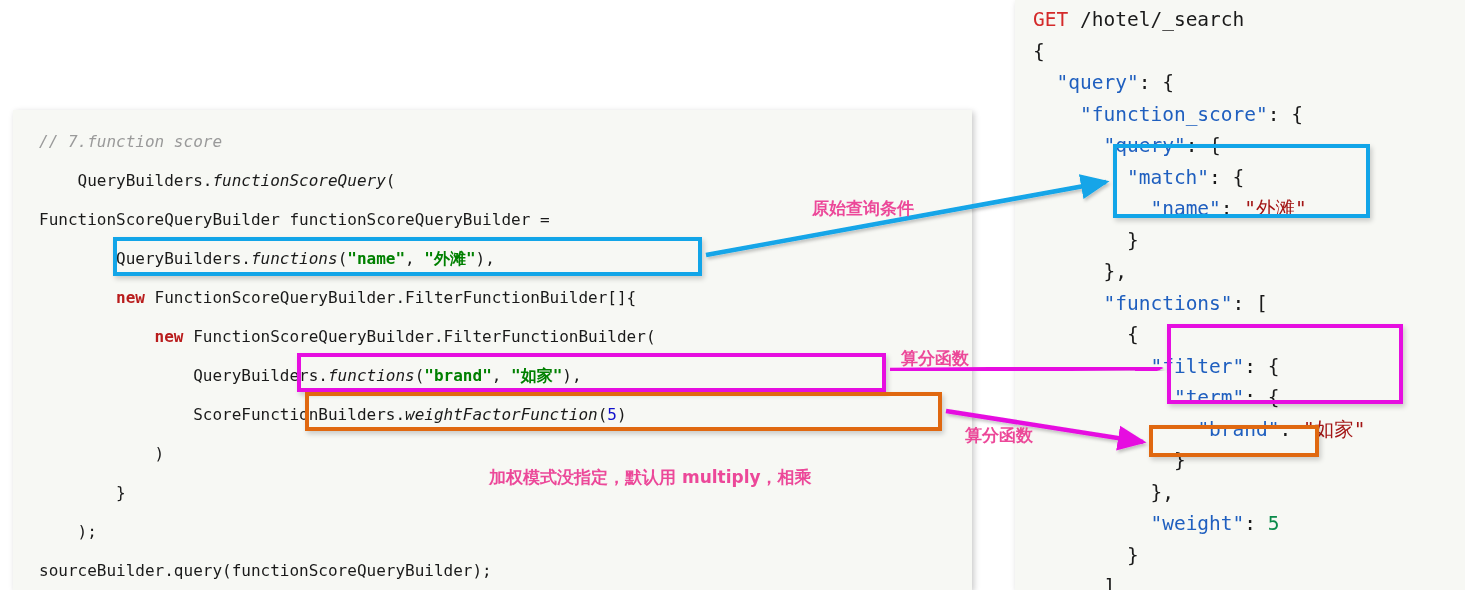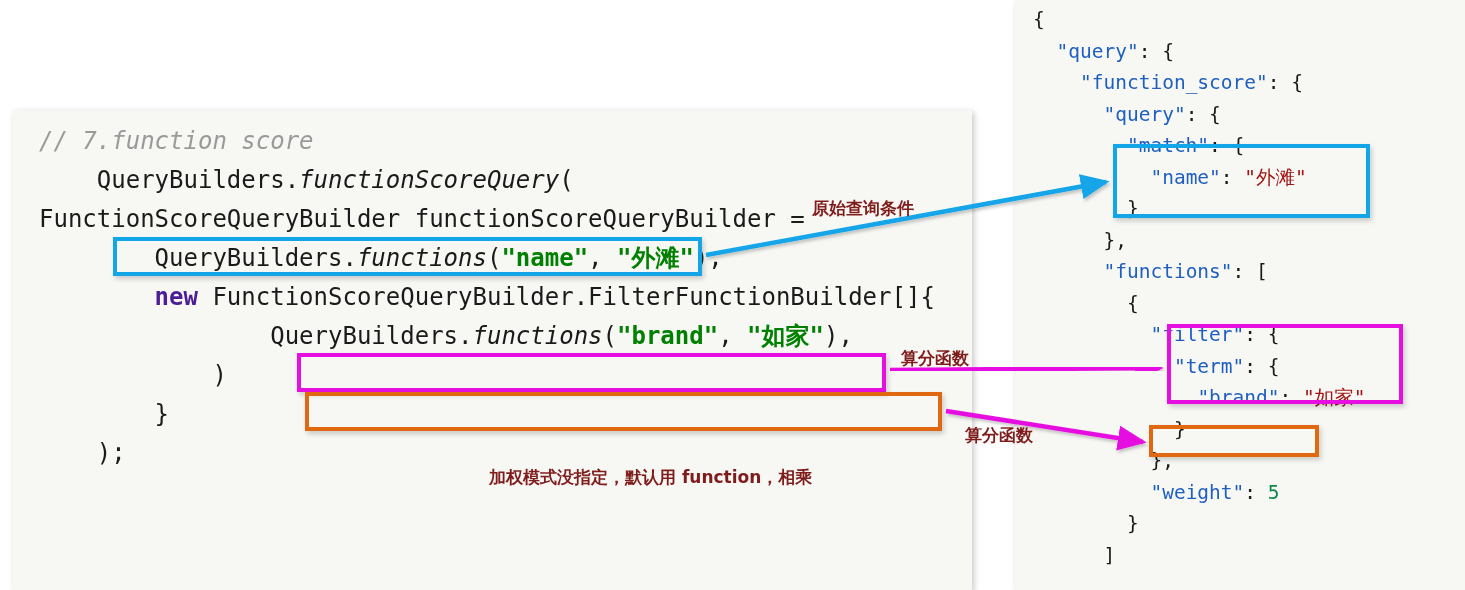--- a/index.html
+++ b/index.html
@@ -37,38 +37,38 @@
 
   .code-lines {
     position: absolute;
     left: 0; top: 0;
     width: 100%;
     padding: 12px 0 0 0;
     box-sizing: border-box;
   }
   .line {
     font-family: "DejaVu Sans Mono", monospace;
-    font-size: 24px;
+    font-size: 16px;
     line-height: 39px;
     white-space: pre;
     color: #1a1a1a;
     height: 39px;
   }
   #code-panel .line { padding-left: 26px; }
   #json-panel .code-lines { padding-top: 4px; }
   #json-panel .line {
     padding-left: 18px;
     line-height: 31.5px;
     height: 31.5px;
     font-size: 19.5px;
   }
 
   
   .cmt  { color: #9a9a9a; font-style: italic; }
-  .kw   { color: #4c1d95; font-weight: bold; }
+  .kw   { color: #b91c1c; font-weight: bold; }
   .mth  { font-style: italic; color: #1a1a1a; }
   .str  { color: #008000; font-weight: bold; }
   .num  { color: #1111cc; }
   .jkey { color: #1f5fbf; }
   .jstr { color: #a31515; }
   .jnum { color: #0a8a4a; }
   .jverb{ color: #d42a2a; }
   .jpath{ color: #1a1a1a; }
 
   
@@ -78,21 +78,21 @@
     background: transparent;
     box-shadow: 2px 3px 5px rgba(0,0,0,0.18);
   }
   .hbox.cyan    { border: 4px solid #12a5e8; }
   .hbox.magenta { border: 4px solid #e60ee0; }
   .hbox.orange  { border: 4px solid #e06810; }
 
   
   .anno {
     position: absolute;
-    color: #7f1d1d;
+    color: #ec4899;
     font-family: "DejaVu Sans", sans-serif;
     font-weight: bold;
     font-size: 17px;
     white-space: nowrap;
     line-height: 1;
   }
 
   
   #arrow-layer {
     position: absolute;
@@ -105,29 +105,33 @@
 </head>
 <body>
 
 <div class="panel" id="code-panel">
   <div class="code-lines" id="code-lines">
       <div class="line"><span class="cmt">// 7.function score</span></div>
       <div class="line"><span>    QueryBuilders.</span><span class="mth">functionScoreQuery</span><span>(</span></div>
       <div class="line"><span>FunctionScoreQueryBuilder functionScoreQueryBuilder =</span></div>
       <div class="line"><span>        QueryBuilders.</span><span class="mth">functions</span><span>(</span><span class="str">"name"</span><span>, </span><span class="str">"外滩"</span><span>),</span></div>
       <div class="line"><span>        </span><span class="kw">new</span><span> FunctionScoreQueryBuilder.FilterFunctionBuilder[]{</span></div>
+      <div class="line"><span>            </span><span class="kw">new</span><span> FunctionScoreQueryBuilder.FilterFunctionBuilder(</span></div>
       <div class="line"><span>                QueryBuilders.</span><span class="mth">functions</span><span>(</span><span class="str">"brand"</span><span>, </span><span class="str">"如家"</span><span>),</span></div>
+      <div class="line"><span>                ScoreFunctionBuilders.</span><span class="mth">weightFactorFunction</span><span>(</span><span class="num">5</span><span>)</span></div>
       <div class="line"><span>            )</span></div>
       <div class="line"><span>        }</span></div>
       <div class="line"><span>    );</span></div>
+      <div class="line"><span>sourceBuilder.query(functionScoreQueryBuilder);</span></div>
     </div>
 </div>
 
 <div class="panel" id="json-panel">
   <div class="code-lines" id="json-lines">
+      <div class="line"><span class="jverb">GET</span><span class="jpath"> /hotel/_search</span></div>
       <div class="line"><span class="jpath">{</span></div>
       <div class="line"><span class="jpath">  </span><span class="jkey">"query"</span><span class="jpath">: {</span></div>
       <div class="line"><span class="jpath">    </span><span class="jkey">"function_score"</span><span class="jpath">: {</span></div>
       <div class="line"><span class="jpath">      </span><span class="jkey">"query"</span><span class="jpath">: {</span></div>
       <div class="line"><span class="jpath">        </span><span class="jkey">"match"</span><span class="jpath">: {</span></div>
       <div class="line"><span class="jpath">          </span><span class="jkey">"name"</span><span class="jpath">: </span><span class="jstr">"外滩"</span></div>
       <div class="line"><span class="jpath">        }</span></div>
       <div class="line"><span class="jpath">      },</span></div>
       <div class="line"><span class="jpath">      </span><span class="jkey">"functions"</span><span class="jpath">: [</span></div>
       <div class="line"><span class="jpath">        {</span></div>
@@ -170,13 +174,13 @@
     <line x1="890" y1="370" x2="1160" y2="368" stroke="#e60ee0" stroke-width="4.5" marker-end="url(#ah-magenta)"></line>
   </g>
   <g filter="url(#sh)">
     <line x1="946" y1="411" x2="1143" y2="442" stroke="#e60ee0" stroke-width="4.5" marker-end="url(#ah-magenta)"></line>
   </g>
 </svg>
 
 <span class="anno" style="left:812px; top:200px;">原始查询条件</span>
 <span class="anno" style="left:901px; top:350px;">算分函数</span>
 <span class="anno" style="left:965px; top:427px;font-family:Liberation Serif, serif;">算分函数</span>
-<span class="anno" style="left:489px; top:469px;">加权模式没指定，默认用 function，相乘</span>
+<span class="anno" style="left:489px; top:469px;">加权模式没指定，默认用 multiply，相乘</span>
 
 </body></html>

